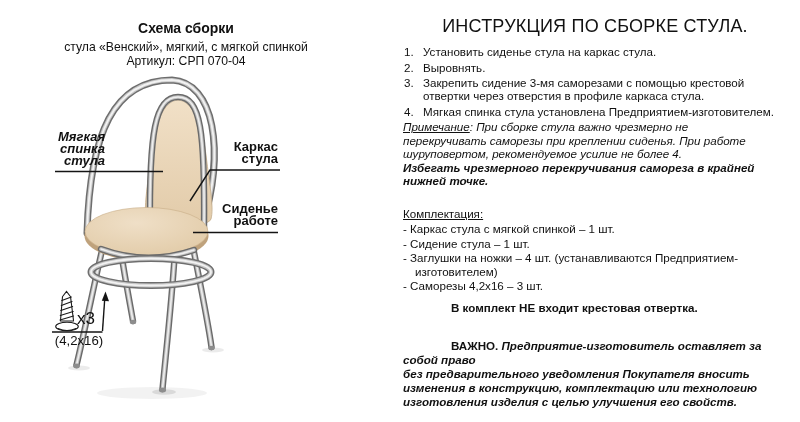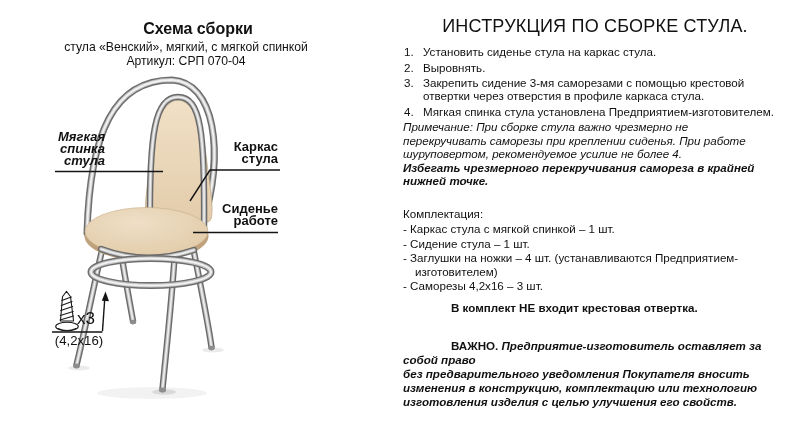--- a/index.html
+++ b/index.html
@@ -5,26 +5,26 @@
   html,body{margin:0;padding:0;}
   body{
     width:800px;height:422px;background:#ffffff;position:relative;overflow:hidden;
     font-family:"Liberation Sans","DejaVu Sans",sans-serif;color:#111;
     -webkit-font-smoothing:antialiased;
   }
   .ml{white-space:pre-line;}
   .b{font-weight:bold;padding-left:48px;}
   .i{font-style:italic;}
   .bi{font-weight:bold;font-style:italic;}
-  .u{}
+  .u{text-decoration:underline;}
 
   
   #left{position:absolute;left:0;top:0;width:380px;height:422px;}
-  #ltitle{position:absolute;left:12px;top:20px;width:372px;text-align:center;
-          font-size:16px;font-weight:bold;}
+  #ltitle{position:absolute;left:0;top:20px;width:372px;text-align:center;
+          font-size:14px;font-weight:bold;}
   #lsub{position:absolute;left:0;top:41px;width:372px;text-align:center;
         font-size:12.2px;line-height:13.5px;}
   .chair-label{position:absolute;font-size:13px;font-weight:bold;line-height:12.2px;
                white-space:pre-line;}
   #lab-back{left:58px;top:131px;text-align:right;font-style:italic;}
   #lab-frame{left:206px;top:141px;width:72px;text-align:right;line-height:12px;}
   #lab-seat{left:205px;top:203px;width:73px;text-align:right;line-height:12px;}
   #screw-count{position:absolute;left:77px;top:309px;font-size:17px;}
   #screw-size{position:absolute;left:49px;top:333px;width:60px;text-align:center;font-size:13.2px;}
 

